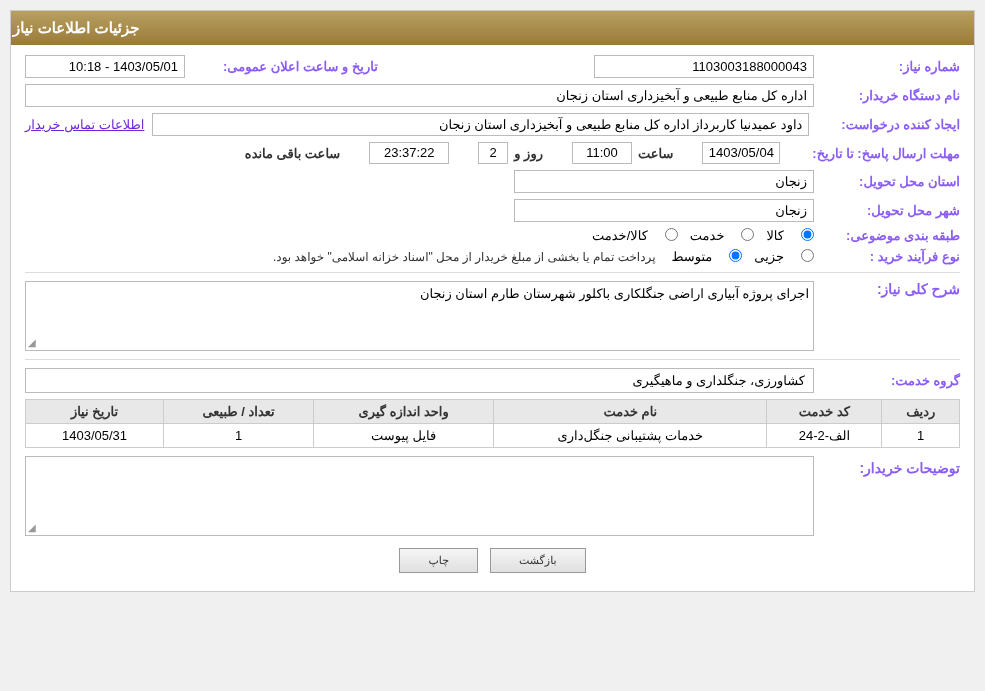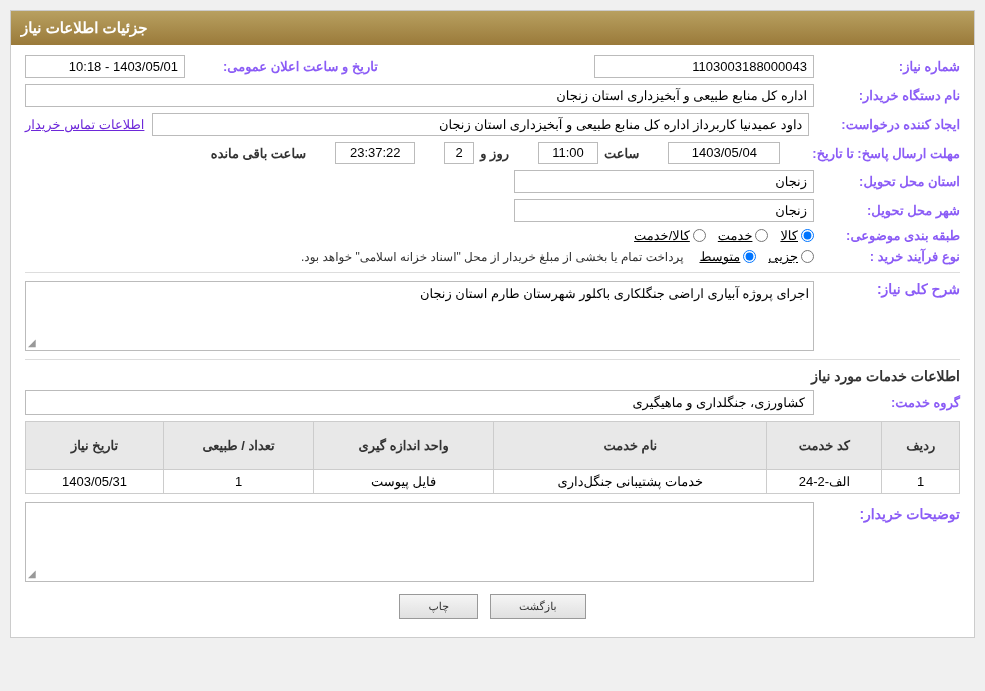--- a/index.html
+++ b/index.html
@@ -16,21 +16,21 @@
       padding: 10px;
     }
     .main-card {
       background: #fff;
       border: 1px solid #ccc;
     }
     .card-header {
       background: linear-gradient(to bottom, #b8a060, #9a7a3a);
       color: #fff;
       text-align: left;
-      padding: 8px 10px;
+      padding: 8px 2px;
       font-size: 15px;
       font-weight: bold;
       direction: rtl;
     }
     .card-body {
       padding: 10px 14px;
     }
     .row {
       display: flex;
       align-items: center;
@@ -97,33 +97,32 @@
       text-align: right;
     }
     .radio-group {
       display: flex;
       align-items: center;
       gap: 12px;
       direction: rtl;
     }
     .radio-item {
       display: flex;
-      align-items: center;
-      gap: 3px;
-      text-decoration: underline;
+      align-items: flex-start;
+      gap: 17px;
     }
     table {
       width: 100%;
       border-collapse: collapse;
       margin-bottom: 8px;
     }
     table th {
       background: #e8e8e8;
       border: 1px solid #ccc;
-      padding: 16px 8px;
+      padding: 4px 8px;
       text-align: center;
       font-weight: bold;
       color: #333;
     }
     table td {
       border: 1px solid #ccc;
       padding: 4px 8px;
       text-align: center;
       background: #fff;
     }
@@ -201,21 +200,21 @@
 
       <div class="row">
         <span class="label">ایجاد کننده درخواست:</span>
         <div class="value-box" style="flex:1;">داود عمیدنیا کاربرداز اداره کل منابع طبیعی و آبخیزداری استان زنجان</div>
         <span style="margin-right:8px; color:#6d28d9; text-decoration:underline; cursor:pointer; white-space:nowrap;" class="value-blue">اطلاعات تماس خریدار</span>
       </div>
 
       <div class="row">
         <span class="label">مهلت ارسال پاسخ: تا تاریخ:</span>
         <div class="inline-fields">
-          <div class="input-box" style="width:112px;">1403/05/04</div>
+          <div class="input-box" style="width:78px;">1403/05/04</div>
           <span class="field-label-sm">ساعت</span>
           <div class="input-box" style="width:60px;">11:00</div>
           <span class="field-label-sm">روز و</span>
           <div class="input-box" style="width:30px;">2</div>
           <div class="input-box" style="width:80px;">23:37:22</div>
           <span class="field-label-sm">ساعت باقی مانده</span>
         </div>
       </div>
 
       <div class="row">
@@ -266,21 +265,20 @@
       <div class="row" style="align-items:flex-start;">
         <span class="label" style="font-size:14px; font-weight:bold;">شرح کلی نیاز:</span>
         <div class="description-box">
           <span>اجرای پروژه آبیاری اراضی جنگلکاری باکلور شهرستان طارم استان زنجان</span>
           <span class="resize-handle">◢</span>
         </div>
       </div>
 
       <hr class="section-divider">
 
-      <div class="section-title">اطلاعات خدمات مورد نیاز</div>
 
       <div class="row">
         <span class="label">گروه خدمت:</span>
         <div class="bordered-row">کشاورزی، جنگلداری و ماهیگیری</div>
       </div>
 
       <table>
         <thead>
           <tr>
             <th>ردیف</th>

